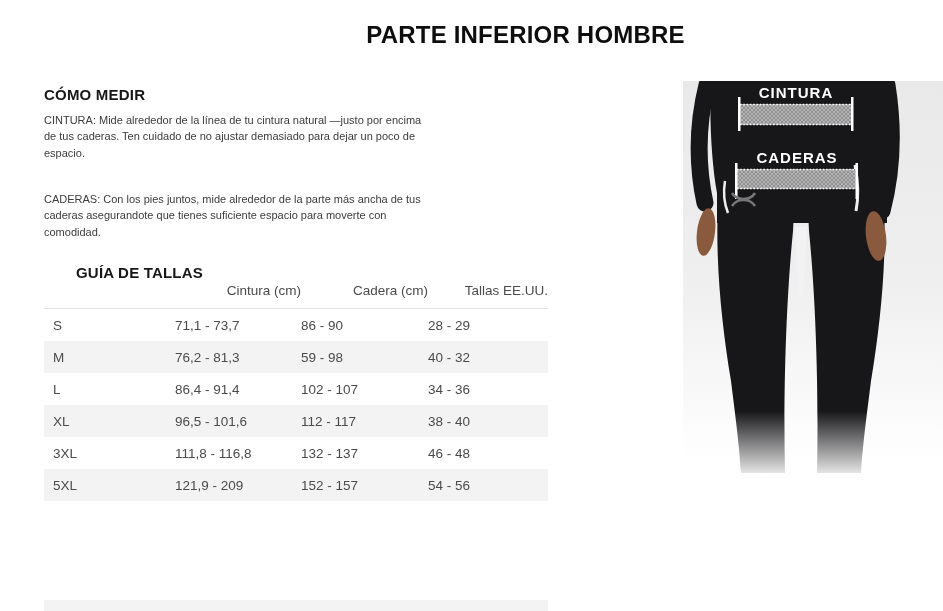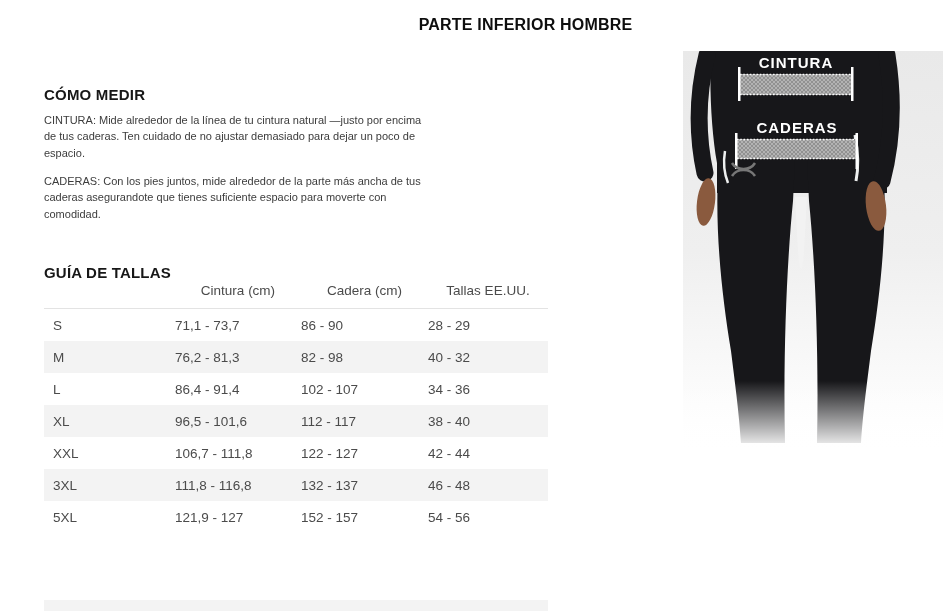--- a/index.html
+++ b/index.html
@@ -5,57 +5,57 @@
   html,body{margin:0;padding:0;}
   body{
     width:943px;height:611px;position:relative;overflow:hidden;
     background:#ffffff;
     font-family:"Liberation Sans", sans-serif;
     color:#3c3c3c;
   }
   .page-title{
     position:absolute;top:5px;left:110px;right:2px;
     text-align:center;
-    font-size:16px;font-weight:700;letter-spacing:0.2px;color:#0e0e0e;
+    font-size:24px;font-weight:700;letter-spacing:0.2px;color:#0e0e0e;
   }
   .sec-heading{
     position:absolute;left:44px;
     font-size:15px;font-weight:700;color:#171717;letter-spacing:0.2px;
   }
   .h-como{top:74px;}
-  .h-guia{top:252px;}
+  .h-guia{top:252px;margin-left:32px;}
   .para{
     position:absolute;left:44px;width:620px;
     font-size:11px;line-height:16.4px;color:#3c3c3c;
     white-space:pre-line;
   }
   .p-cintura{top:101px;}
-  .p-caderas{top:162px;}
+  .p-caderas{top:180px;}
 
   .size-table{
     position:absolute;left:44px;top:283px;width:504px;
     border-collapse:collapse;table-layout:fixed;
     font-size:13.5px;color:#4b4b4b;
   }
   .size-table thead th{
-    font-weight:400;text-align:center;vertical-align:bottom;
+    font-weight:400;text-align:right;vertical-align:bottom;
     padding:0 0 10px 0;border-bottom:1px solid #e3e3e3;color:#4b4b4b;
   }
   .size-table tbody td{
     height:32px;vertical-align:middle;padding:0;
   }
   .size-table tbody tr:nth-child(even){background:#f3f3f3;}
   .size-table td:first-child,
   .size-table th:first-child{padding-left:9px;}
   .bottom-strip{
     position:absolute;left:44px;top:600px;width:504px;height:11px;
     background:#f3f3f3;
   }
   .figure{
-    position:absolute;left:683px;top:51px;width:260px;height:400px;
+    position:absolute;left:683px;top:81px;width:260px;height:400px;
   }
   .figure svg{display:block;}
 </style>
 </head>
 <body>
 
 <h1 class="page-title">PARTE INFERIOR HOMBRE</h1>
 
 <h2 class="sec-heading h-como">CÓMO MEDIR</h2>
 <p class="para p-cintura">CINTURA: Mide alrededor de la línea de tu cintura natural —justo por encima
@@ -87,56 +87,50 @@
   <tr>
     <td>S</td>
     <td>71,1 - 73,7</td>
     <td>86 - 90</td>
     <td>28 - 29</td>
   </tr>
 
   <tr>
     <td>M</td>
     <td>76,2 - 81,3</td>
-    <td>82 - 98</td>
+    <td>59 - 98</td>
     <td>40 - 32</td>
   </tr>
 
   <tr>
     <td>L</td>
     <td>86,4 - 91,4</td>
     <td>102 - 107</td>
     <td>34 - 36</td>
   </tr>
 
   <tr>
     <td>XL</td>
     <td>96,5 - 101,6</td>
     <td>112 - 117</td>
     <td>38 - 40</td>
   </tr>
 
-  <tr>
-    <td>XXL</td>
-    <td>106,7 - 111,8</td>
-    <td>122 - 127</td>
-    <td>42 - 44</td>
-  </tr>
 
   <tr>
     <td>3XL</td>
     <td>111,8 - 116,8</td>
     <td>132 - 137</td>
     <td>46 - 48</td>
   </tr>
 
 
   <tr>
     <td>5XL</td>
-    <td>121,9 - 127</td>
+    <td>121,9 - 209</td>
     <td>152 - 157</td>
     <td>54 - 56</td>
   </tr>
 </tbody>
 </table>
 
 <div class="bottom-strip"></div>
 
 <div class="figure">
   <svg width="260" height="400" viewBox="0 0 260 400" xmlns="http://www.w3.org/2000/svg">

